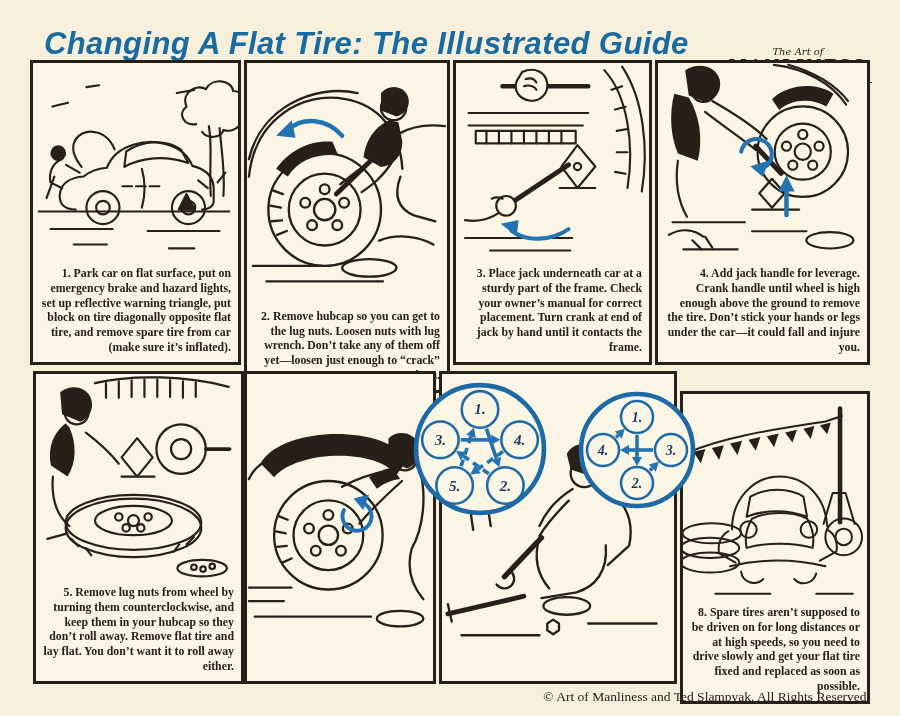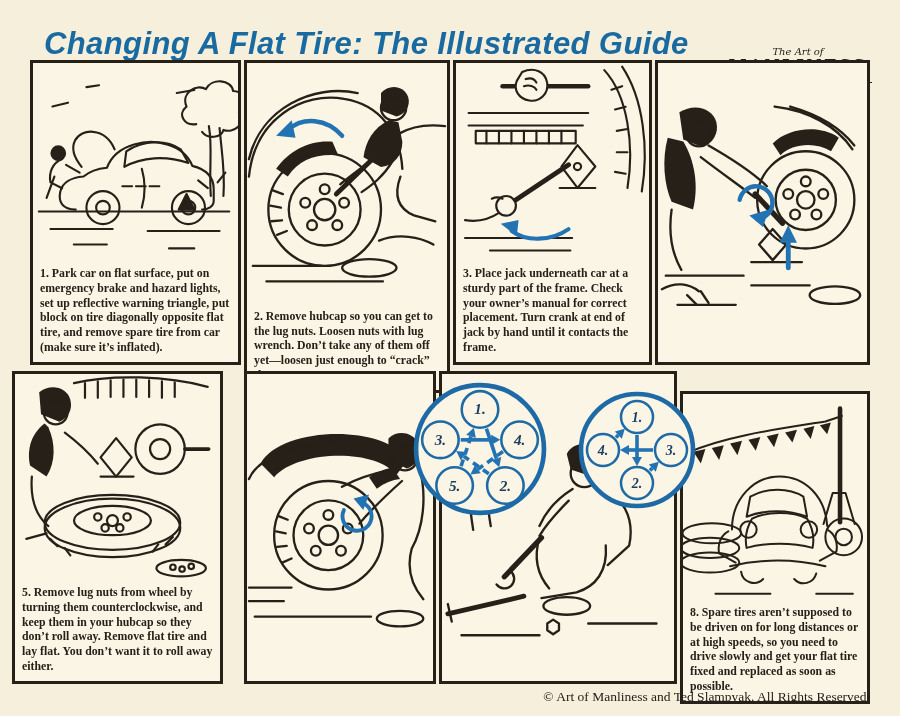--- a/index.html
+++ b/index.html
@@ -9,21 +9,21 @@
   .logo{position:absolute;top:5px;right:28px;width:148px;text-align:center;color:#262019;margin-top:42px;}
   .logo-art{font-family:"DejaVu Serif",serif;font-style:italic;font-size:10px;line-height:10px;}
   .logo-name{font-family:"DejaVu Serif",serif;font-weight:bold;font-size:16.5px;letter-spacing:2.5px;line-height:18px;border-bottom:1.5px solid #262019;padding-bottom:7px;}
   .logo-est{display:flex;align-items:center;justify-content:center;gap:4px;margin-top:2px;font-size:6.5px;font-weight:bold;letter-spacing:1px;font-family:"Liberation Sans",sans-serif;}
   .logo-est .rule{height:1px;background:#262019;width:16px;}
   .stache{width:24px;height:9px;}
   
   .panel{position:absolute;background:#faf5e5;border:3px solid #262019;box-sizing:border-box;display:flex;flex-direction:column;}
   .art{flex:1;min-height:0;overflow:hidden;}
   .art svg{width:100%;height:100%;display:block;}
-  .caption{font-weight:bold;font-size:11.8px;line-height:1.26;text-align:left;color:#262019;padding:2px 7px 7px;}
+  .caption{font-weight:bold;font-size:11.8px;line-height:1.26;text-align:right;color:#262019;padding:2px 7px 7px;}
   
   .lug-diagram{position:absolute;z-index:6;}
   .lug-diagram svg{width:100%;height:100%;display:block;}
   #diag-five{left:413px;top:382px;width:134px;height:134px;}
   #diag-four{left:578px;top:391px;width:118px;height:118px;}
   .footer{position:absolute;right:30px;top:689px;font-size:13.5px;color:#262019;}
 </style>
 </head>
 <body>
 
@@ -166,23 +166,24 @@
         <g>
           <path d="M84,98 a17,17 0 1 1 18,20" stroke="#2373b3" stroke-width="4.5" fill="none" stroke-linecap="round"></path>
           <polygon points="108,126 94,114 114,108" fill="#2373b3"></polygon>
         </g>
         <g>
           <path d="M134,168 V136" stroke="#2373b3" stroke-width="5" fill="none" stroke-linecap="round"></path>
           <polygon points="134,124 125,142 143,142" fill="#2373b3"></polygon>
         </g>
       </svg>
     </div>
-  </div>
-
-  <div class="panel" style="left:12px;top:371px;width:211px;height:313px;">
+    <div class="caption">4. Add jack handle for leverage. Crank handle until wheel is high enough above the ground to remove the tire. Don’t stick your hands or legs under the car—it could fall and injure you.</div>
+  </div>
+
+  <div class="panel" style="left:33px;top:371px;width:211px;height:313px;">
     <div class="art">
       <svg viewBox="0 0 211 228" preserveAspectRatio="xMidYMid meet">
         <g fill="none" stroke="#262019" stroke-width="2.4" stroke-linecap="round" stroke-linejoin="round">
           <path d="M58,10 C100,0 160,2 204,14"></path>
           <path d="M70,10 v16 M84,8 v18 M98,7 v18 M112,6 v19 M126,6 v19 M140,7 v18 M154,8 v18 M168,9 v16"></path>
           <circle cx="152" cy="82" r="27"></circle>
           <circle cx="152" cy="82" r="11"></circle>
           <path d="M179,82 h26" stroke-width="4"></path>
           <path d="M104,70 l17,21 l-17,21 l-17,-21 z"></path>
           <path d="M87,112 h36"></path>

